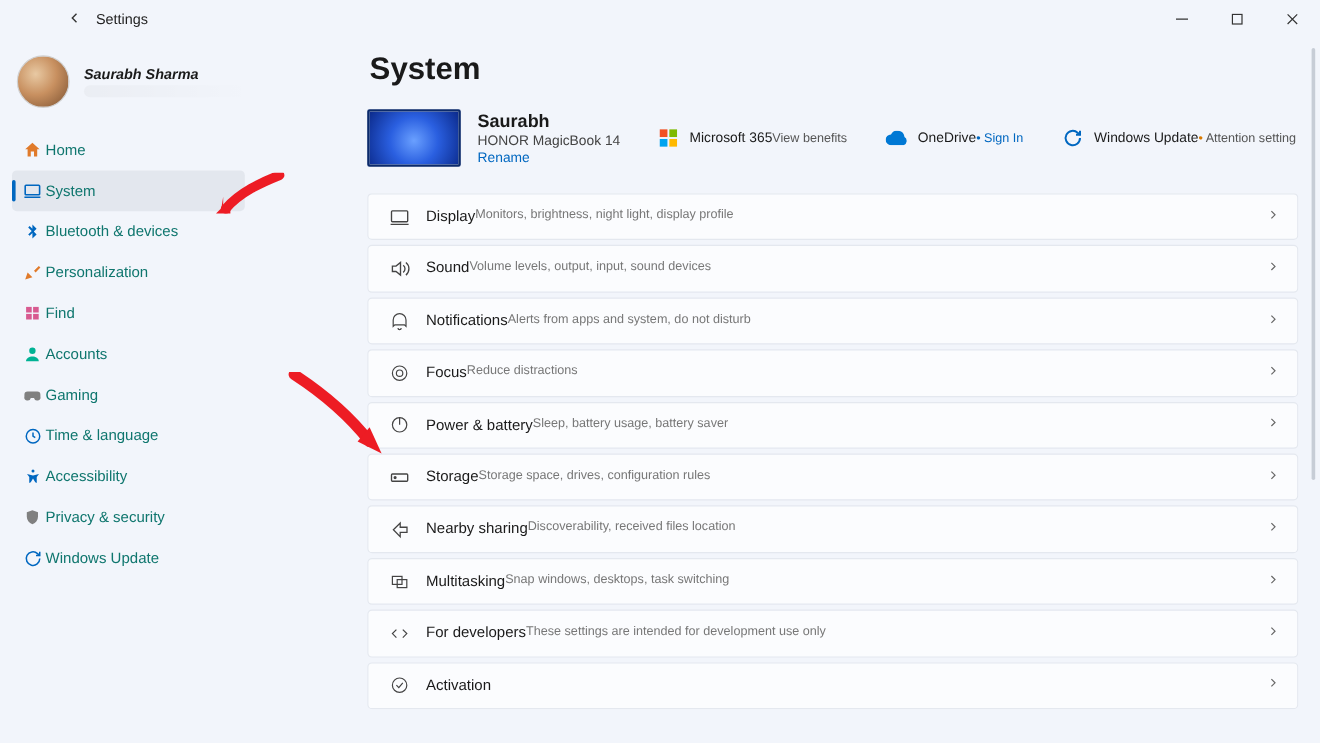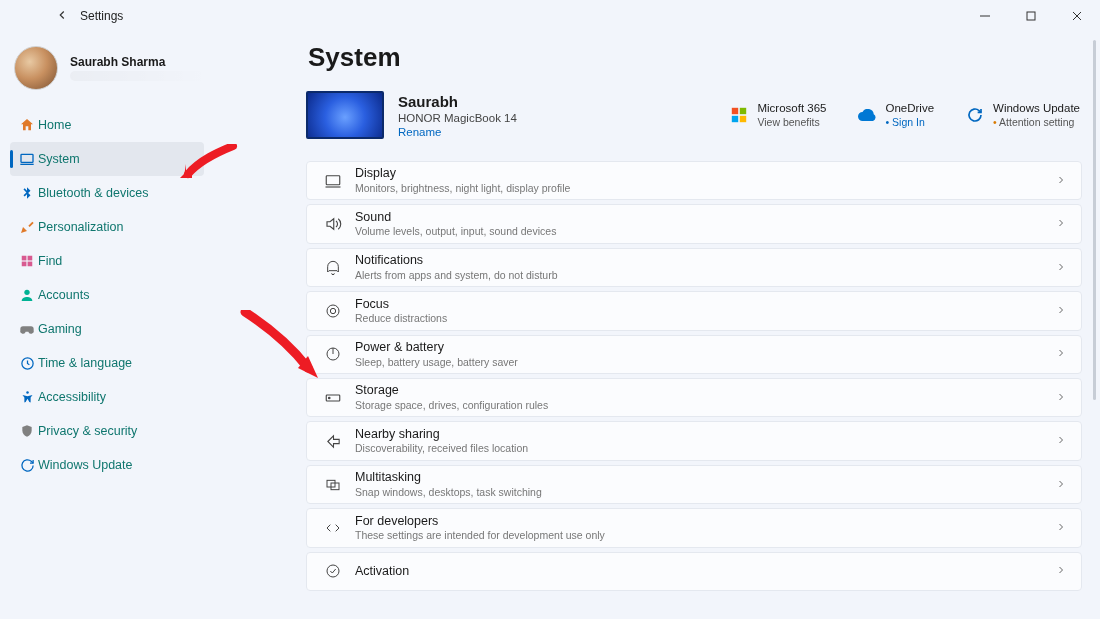--- a/index.html
+++ b/index.html
@@ -9,21 +9,21 @@
   .titlebar .back { width: 24px; text-align:center; color:#333; font-size:13px; cursor:pointer; }
   .titlebar .title { font-size: 12px; margin-left: 6px; color: #222; }
   .win-controls { position:absolute; top:0; right:0; display:flex; }
   .win-controls .btn { width:46px; height:32px; display:flex; align-items:center; justify-content:center; font-size:11px; color:#333; }
   .win-controls .btn svg { stroke:#333; }
   
   .root { display:flex; height: calc(619px - 32px); padding-left:10px; }
   .sidebar { width: 290px; padding-top: 8px; }
   .profile { display:flex; align-items:center; gap:12px; padding: 6px 8px 18px 4px; }
   .avatar { width:44px; height:44px; border-radius:50%; background: radial-gradient(circle at 35% 35%, #e8c9a3 0%, #c89060 45%, #7a5030 100%); border:1px solid #d0d0d0; }
-  .profile-info { display:flex; flex-direction:column; }
+  .profile-info { display:flex; flex-direction:column;font-style:italic; }
   .profile-name { font-size:12px; font-weight:600; }
   .profile-sub { font-size:11px; color:rgba(0,0,0,0.35); background:linear-gradient(90deg, rgba(0,0,0,0.03), rgba(0,0,0,0)); height:10px; width:140px; margin-top:2px; border-radius:5px; }
   .search-wrap { position:relative; margin: 2px 98px 14px 0; }
   .search { width:100%; height:30px; border:1px solid #d0d6e0; border-bottom:1.5px solid #7a8190; border-radius:4px; background:#fbfcfe; padding: 0 28px 0 8px; font-size:12px; color:#555; }
   .search::placeholder { color:#666; }
   .search-icon { position:absolute; right:8px; top:7px; color:#555; }
   .nav { list-style:none; margin-right: 96px; }
   .nav li { display:flex; align-items:center; gap:2px; height:34px; padding:0 8px 0 8px; border-radius:4px; font-size:12.5px; color:#0f766e; cursor:pointer; position:relative; }
   .nav li.selected { background:#e3e7ee; }
   .nav li.selected::before { content:""; position:absolute; left:0; top:8px; bottom:8px; width:3px; background:#0067c0; border-radius:2px; }
@@ -34,30 +34,30 @@
   .device-row { display:flex; align-items:center; gap:14px; margin-bottom:22px; }
   .thumb { width:78px; height:48px; border-radius:2px; border:2px solid #0b2a6b; background: radial-gradient(circle at 50% 55%, #6aa0ff 0%, #2a5fe0 45%, #0b2a8b 100%); }
   .device-info { display:flex; flex-direction:column; gap:2px; }
   .device-name { font-size:15px; font-weight:600; }
   .device-model { font-size:11.5px; color:#444; }
   .rename { font-size:11.5px; color:#0067c0; cursor:pointer; }
   .device-spacer { flex:1; }
   .pill { display:flex; align-items:center; gap:9px; margin-right: 18px; }
   .pill:last-child { margin-right: 2px; }
   .pill .picon { width:18px; height:18px; display:flex; align-items:center; justify-content:center; }
-  .pill .ptext { display:flex; flex-direction:column; line-height:1.25; }
+  .pill .ptext { display:flex; flex-direction:row; line-height:1.25;align-items:flex-end; }
   .pill .ptitle { font-size:11.5px; font-weight:500; }
   .pill .psub { font-size:10.5px; color:#555; }
   .pill .psub.link { color:#0067c0; }
   .pill .dot::before { content:"• "; color:#0067c0; }
   .pill .dot.warn::before { color:#d97a00; }
   .cards { display:flex; flex-direction:column; gap:4px; height: 430px; overflow:hidden; }
   .card { background:#fbfcfe; border:1px solid #e4e8ef; border-radius:4px; height:46px; display:flex; align-items:center; padding: 0 14px 0 12px; cursor:pointer; }
   .card .cicon { width:28px; display:flex; align-items:center; justify-content:center; color:#444; }
-  .card .ctext { display:flex; flex-direction:column; margin-left:8px; line-height:1.25; }
+  .card .ctext { display:flex; flex-direction:row; margin-left:8px; line-height:1.25; }
   .card .ctitle { font-size:12.5px; }
   .card .csub  { font-size:10.5px; color:#777; }
   .card .chev  { margin-left:auto; color:#666; }
   .scroll-ind { position:absolute; right:4px; top:40px; width:3px; height:360px; background:#c7cdd6; border-radius:2px; }
   
   .arrow { position:absolute; pointer-events:none; }
   .arrow svg path { fill:#ed1c24; }
   
   .ic-blue { color:#0067c0; }
   .ic-cyan { color:#00a3c4; }

